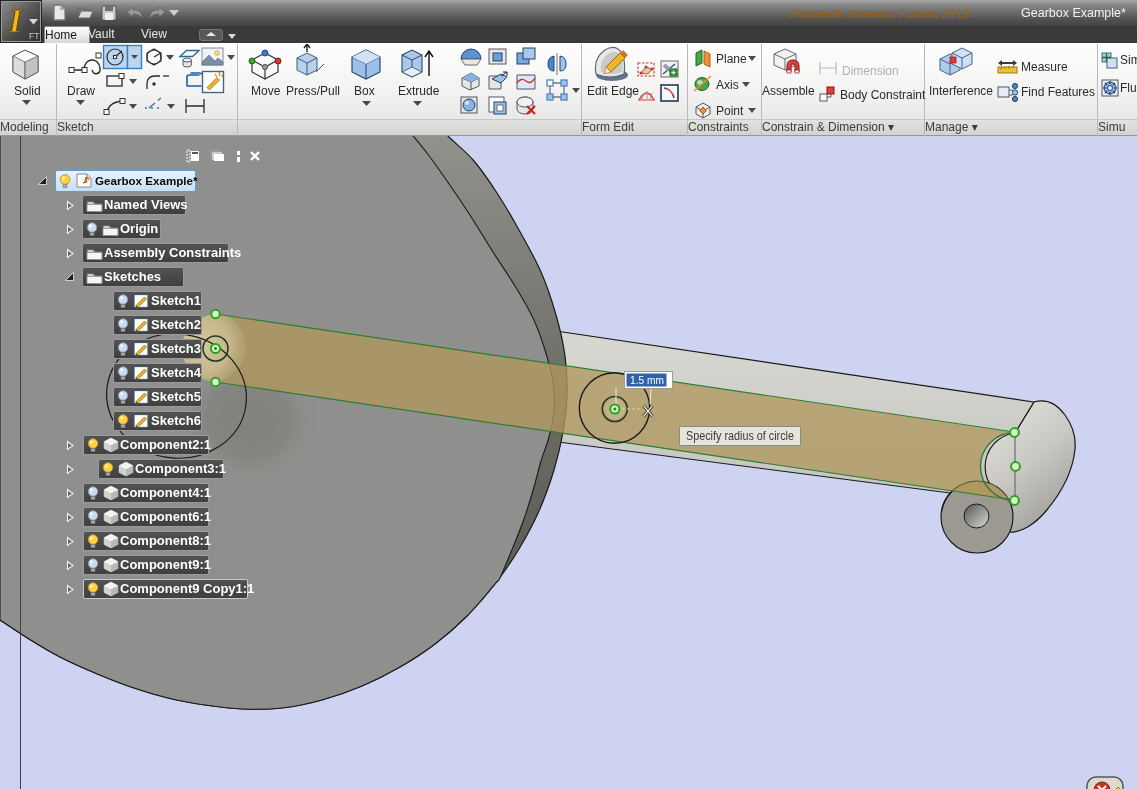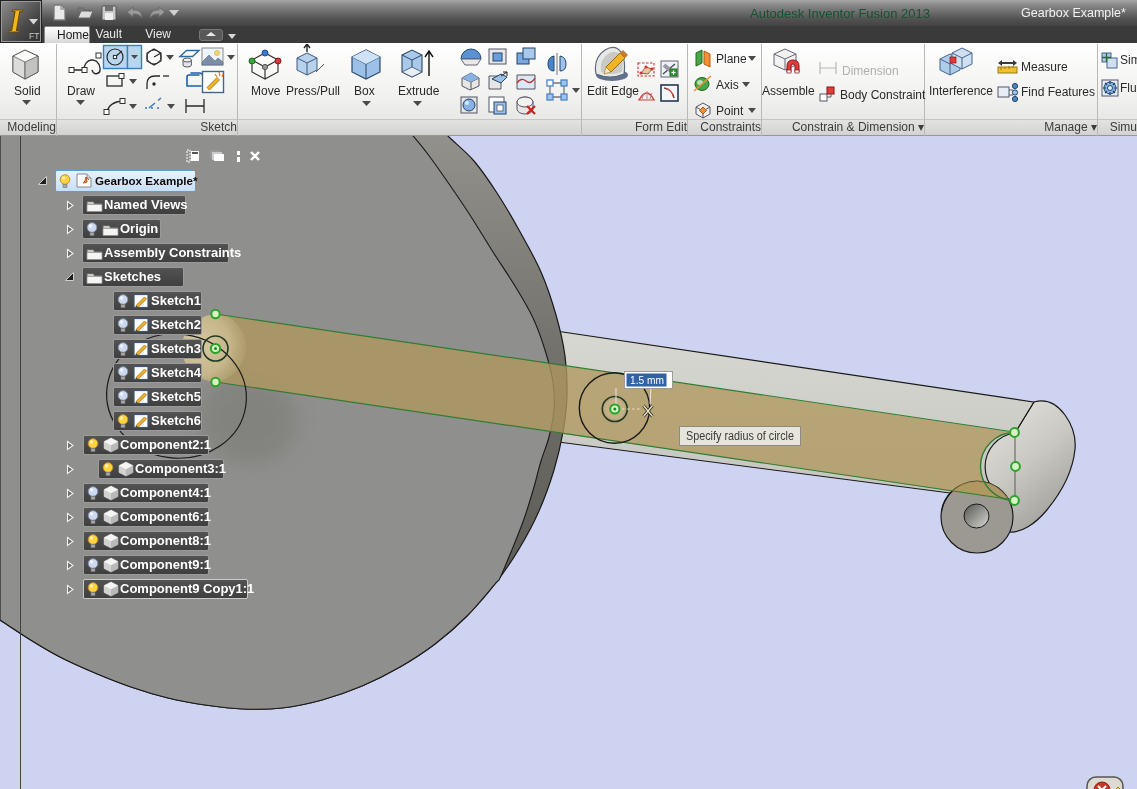--- a/index.html
+++ b/index.html
@@ -2,38 +2,38 @@
 <html><head><meta charset="utf-8"><style>
 *{margin:0;padding:0;box-sizing:border-box}
 html,body{width:1137px;height:789px;overflow:hidden;font-family:"Liberation Sans",sans-serif;background:#fff}
 #root{position:relative;width:1137px;height:789px;overflow:hidden}
 .abs{position:absolute}
 
 #titlebar{position:absolute;left:0;top:0;width:1137px;height:26px;
  background:linear-gradient(#a7a7a7 0%,#8a8a8a 18%,#6e6e6e 45%,#515151 75%,#434343 100%)}
 #apptn{position:absolute;left:0;top:0;width:42px;height:43px;background:linear-gradient(135deg,#8e8e8e,#4a4a4a 60%,#2e2e2e);border:1px solid #222;box-shadow:inset 0 0 0 1px #9a9a9a}
 #tabrow{position:absolute;left:0;top:26px;width:1137px;height:17px;background:#3a3a3a}
-.tab{position:absolute;top:26px;height:17px;color:#e8e8e8;font-size:12px;line-height:17px;text-align:right}
+.tab{position:absolute;top:26px;height:17px;color:#e8e8e8;font-size:12px;line-height:17px;text-align:left}
 #tab-home{left:44px;width:46px;background:linear-gradient(#fdfdfd,#e9e9e9 60%,#d6d6d6);color:#1a1a1a;border:1px solid #888;border-bottom:none;border-radius:2px 2px 0 0}
 
 #ribbon{position:absolute;left:0;top:43px;width:1137px;height:76px;background:linear-gradient(#ffffff,#f1f1ef 70%,#e8e8e6)}
 #grouplabels{position:absolute;left:0;top:119px;width:1137px;height:17px;background:linear-gradient(#e3e3e1,#d2d2d0);border-top:1px solid #c6c6c4;border-bottom:1px solid #979795}
-.glabel{position:absolute;top:120px;height:15px;font-size:12px;color:#3c3c3c;line-height:15px;text-align:right}
+.glabel{position:absolute;top:120px;height:15px;font-size:12px;color:#3c3c3c;line-height:15px;text-align:left}
 .gsep{position:absolute;top:44px;width:1px;height:92px;background:#b9b9b7}
 
 #browser-h{position:absolute;left:28px;top:146px;width:235px;height:19px;background:linear-gradient(#6a6a6a,#4c4c4c);border:1px solid #8d8d8d;color:#fff;font-size:12px;font-weight:bold;line-height:17px;padding-left:9px}
 .trow{position:absolute;height:20px;background:linear-gradient(#525252,#3f3f3f);border:1px solid #9a9a9a;border-radius:2px;color:#fff;font-size:13px;font-weight:bold;line-height:18px;white-space:nowrap}
 .trow .lbl{vertical-align:top}
 .ti{vertical-align:-4px;margin:0 1px 0 3px}
 </style></head>
 <body>
 <div id="root">
 
 <div id="titlebar"></div>
-<div style="position:absolute;left:750px;top:6px;width:260px;height:14px;color:#14532d;font-size:13px;text-align:left">Autodesk Inventor Fusion 2013</div>
+<div style="position:absolute;left:750px;top:6px;width:260px;height:14px;color:#a16207;font-size:13px;text-align:center">Autodesk Inventor Fusion 2013</div>
 <div style="position:absolute;left:1021px;top:6px;width:110px;height:14px;color:#f2f2f2;font-size:12.5px">Gearbox Example*</div>
 <svg class="abs" style="left:46px;top:2px" width="180" height="22" viewBox="0 0 180 22">
 
  <g stroke="#d8d8d8" fill="none" stroke-width="1.3">
         <path d="M8,3 h7 l4,4 v11 h-11 z" fill="#e8e8e8" stroke="#777"></path>
         <path d="M15,3 v4 h4" stroke="#999"></path>
       </g>
 
  <g transform="translate(24,0)">
         <path d="M8,16 l3,-7 h12 l-3,7 z" fill="#dcdcdc" stroke="#666"></path>

